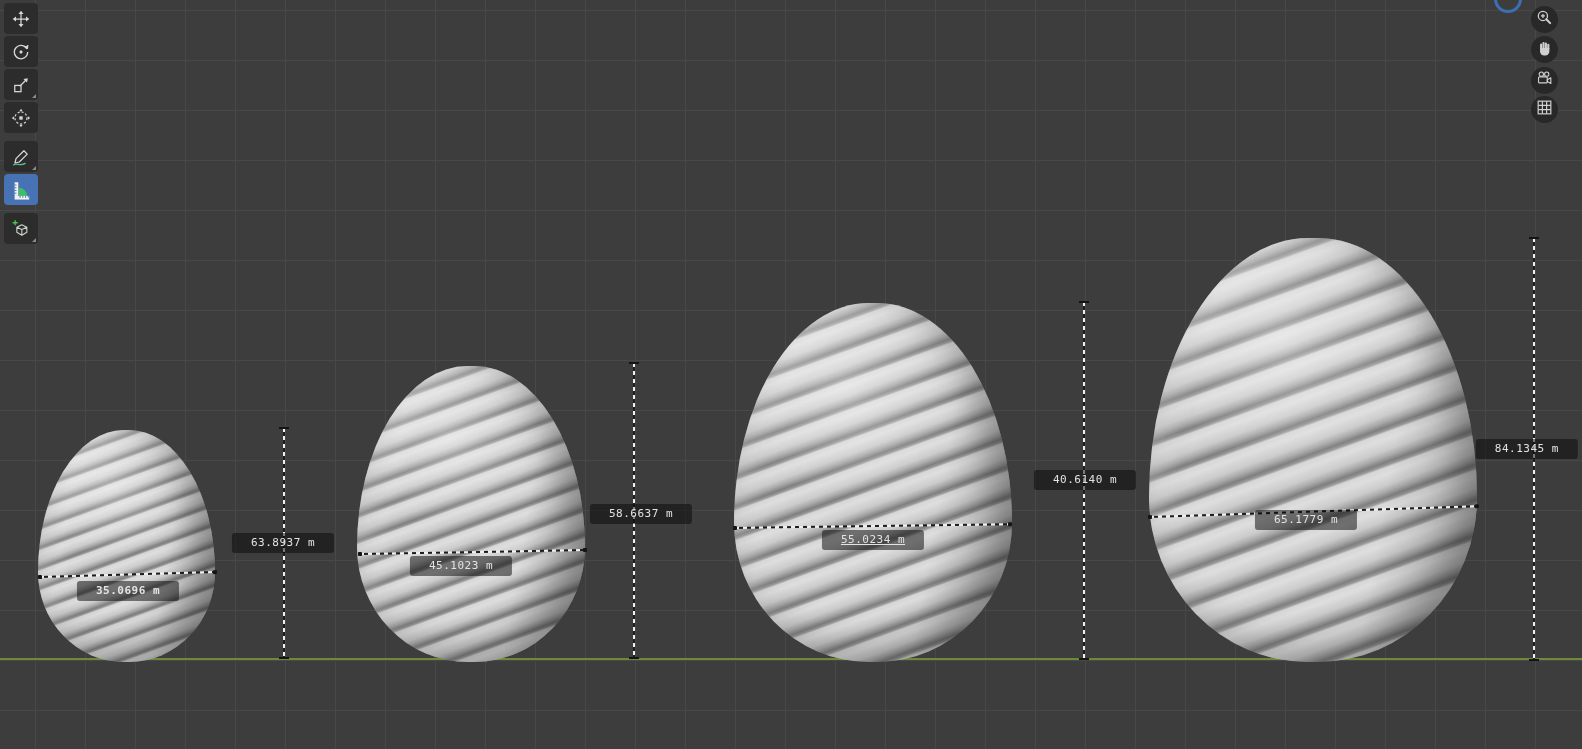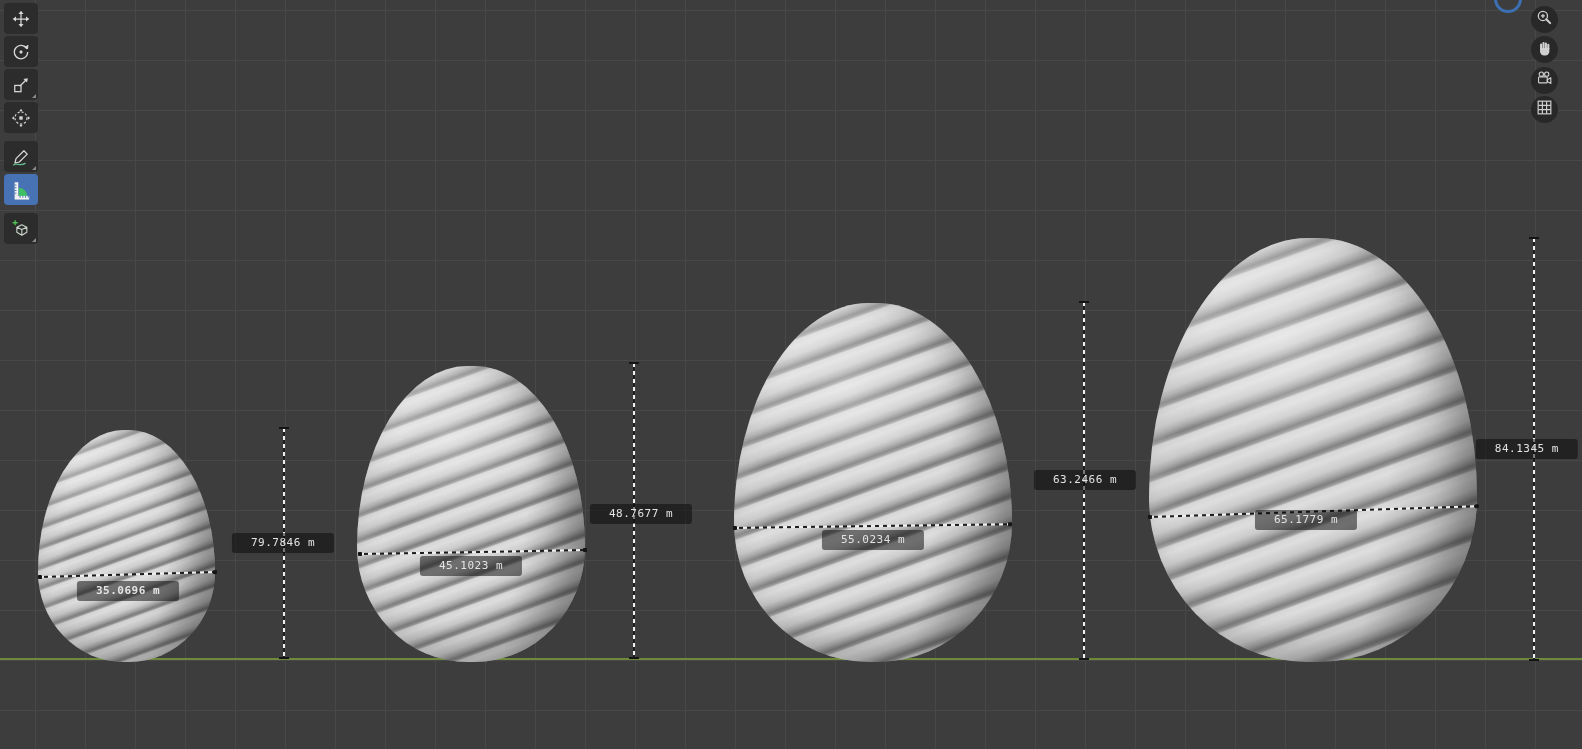--- a/index.html
+++ b/index.html
@@ -69,22 +69,22 @@
   .w4{left:1150px;top:516px;width:327px;transform:rotate(-1.9deg);}
 
   .m-label{
     position:absolute;z-index:4;transform:translateX(-50%);
     background:rgba(10,10,10,0.52);color:#e3e3e3;
     font-size:11px;line-height:17px;padding:1px 19px 2px;border-radius:3px;
     white-space:nowrap;letter-spacing:0.5px;
   }
   .lh1{left:283px;top:533px;} .lh2{left:641px;top:504px;}
   .lh3{left:1085px;top:470px;} .lh4{left:1535px;top:439px;transform:translateX(-58%);}
-  .lw1{left:128px;top:581px;font-weight:bold;} .lw2{left:471px;top:556px;}
-  .lw3{left:873px;top:530px;} .lw4{left:1306px;top:510px;text-align:right;}
+  .lw1{left:128px;top:581px;font-weight:bold;} .lw2{left:461px;top:556px;}
+  .lw3{left:873px;top:530px;text-decoration:underline;} .lw4{left:1306px;top:510px;text-align:right;}
 
   
   .toolbar{position:absolute;left:4px;top:3px;z-index:5;display:flex;flex-direction:column;}
   .tool-btn{
     width:34px;height:31px;margin-bottom:2px;border-radius:4px;background:#2c2c2c;
     display:flex;align-items:center;justify-content:center;position:relative;cursor:pointer;
   }
   .tool-btn.gap-before{margin-top:6px;}
   .tool-btn.active{background:#4772b3;}
   .tool-btn.flyout::after{
@@ -121,25 +121,25 @@
   <div class="m-line-v h2"></div>
   <div class="m-line-v h3"></div>
   <div class="m-line-v h4"></div>
 
   <div class="m-line-w w1"></div>
   <div class="m-line-w w2"></div>
   <div class="m-line-w w3"></div>
   <div class="m-line-w w4"></div>
 
   <div class="m-label lw1">35.0696 m</div>
-  <div class="m-label lh1">79.7846 m</div>
+  <div class="m-label lh1">63.8937 m</div>
   <div class="m-label lw2">45.1023 m</div>
-  <div class="m-label lh2">48.7677 m</div>
+  <div class="m-label lh2">58.6637 m</div>
   <div class="m-label lw3">55.0234 m</div>
-  <div class="m-label lh3">63.2466 m</div>
+  <div class="m-label lh3">40.6140 m</div>
   <div class="m-label lw4">65.1779 m</div>
   <div class="m-label lh4">84.1345 m</div>
 
   <div class="toolbar">
     <div class="tool-btn">
       <span>
         <svg width="20" height="20" viewBox="0 0 24 24">
           <path d="M12 5v14M5 12h14" stroke="#d8d8d8" stroke-width="1.5" fill="none"></path>
           <path d="M12 2l-3 4h6zM12 22l-3-4h6zM2 12l4-3v6zM22 12l-4-3v6z" fill="#d8d8d8"></path>
         </svg>

